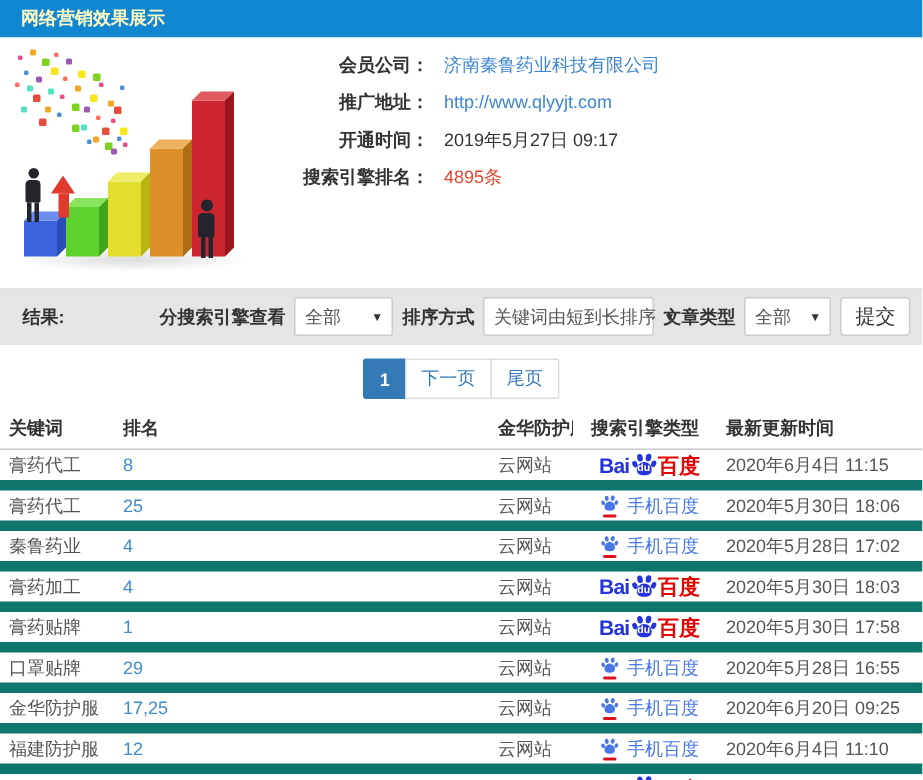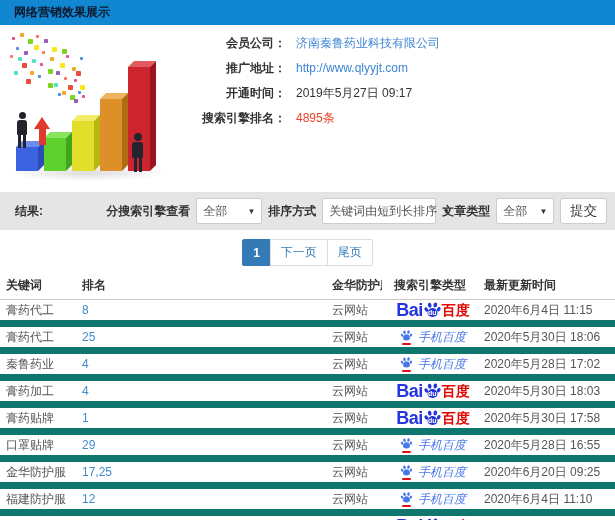--- a/index.html
+++ b/index.html
@@ -2,21 +2,21 @@
 <html><head>
 <meta charset="utf-8">
 <style>
   * { box-sizing: border-box; margin: 0; padding: 0; }
   html,body { width:615px; height:520px; overflow:hidden; background:#fff;
     font-family:"Liberation Sans","DejaVu Sans",sans-serif; font-size:12px; color:#333; }
   .page { position:relative; width:615px; height:520px; background:#fff; }
 
   
   .topbar { height:25px; background:#1186d1; display:flex; align-items:center; }
-  .topbar .title { color:#0f172a; font-weight:bold; font-size:12px; margin-left:14px; }
+  .topbar .title { color:#fef9c3; font-weight:bold; font-size:12px; margin-left:14px; }
 
   
   .info-section { position:relative; height:167px; background:#fff; }
   .chart-img { position:absolute; left:4px; top:2px; width:172px; height:160px; }
   .bar { position:absolute; }
   .bar .face { position:absolute; left:0; bottom:0; width:100%; height:100%; }
   .bar .top { position:absolute; left:0; top:-6px; width:100%; height:6px;
       transform:skewX(-45deg); transform-origin:0 100%; }
   .bar .side { position:absolute; left:100%; top:0; width:6px; height:100%;
       transform:skewY(-45deg); transform-origin:0 0; }
@@ -78,26 +78,26 @@
   .trow .col-keyword { color:#555; }
   .rank-link { color:#428bca; cursor:pointer; }
   .trow .col-ranktype { color:#555; }
   .trow .col-date { color:#555; }
   .td.col-engine { display:flex; justify-content:center; align-items:center; }
   .trow.partial { align-items:flex-start; }
   .trow.partial .col-engine { align-items:flex-start; padding-top:1px; }
 
   
   .baidu-logo { display:flex; align-items:center; line-height:1; }
-  .baidu-logo .bai { color:#2534dc; font-weight:bold; font-size:18px; letter-spacing:-.5px; }
+  .baidu-logo .bai { color:#2534dc; font-weight:bold; font-size:14px; letter-spacing:-.5px; }
   .baidu-logo .paw-wrap { position:relative; width:17px; height:17px; margin:0 1px; }
   .baidu-logo .du { position:absolute; left:0; right:0; top:7px; text-align:center;
       color:#fff; font-size:7px; font-weight:bold; }
   .baidu-logo .cn { color:#e10601; font-weight:bold; font-size:14px; }
-  .mobile-logo { display:flex; align-items:center;font-style:italic; }
+  .mobile-logo { display:flex; align-items:center; }
   .mobile-logo .icon-col { display:flex; flex-direction:column; align-items:center; margin-right:5px; }
   .mobile-logo .redbar { width:9px; height:2px; background:#e0101a; border-radius:1px; margin-top:1px; }
   .mobile-logo .mlabel { color:#4a77e8; font-size:12px; }
 </style>
 </head>
 <body>
 
 <div class="page">
 
   <div class="topbar">

